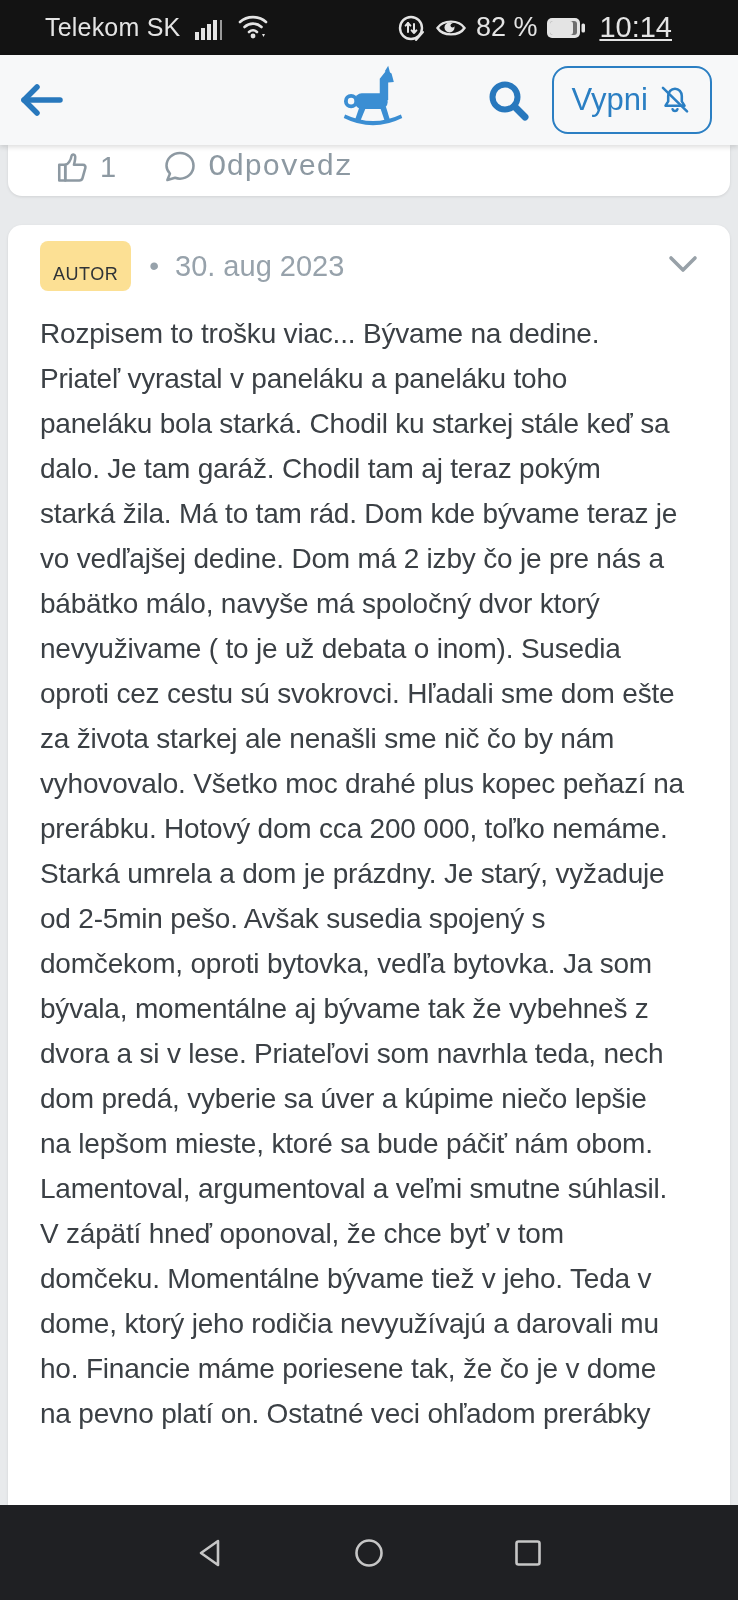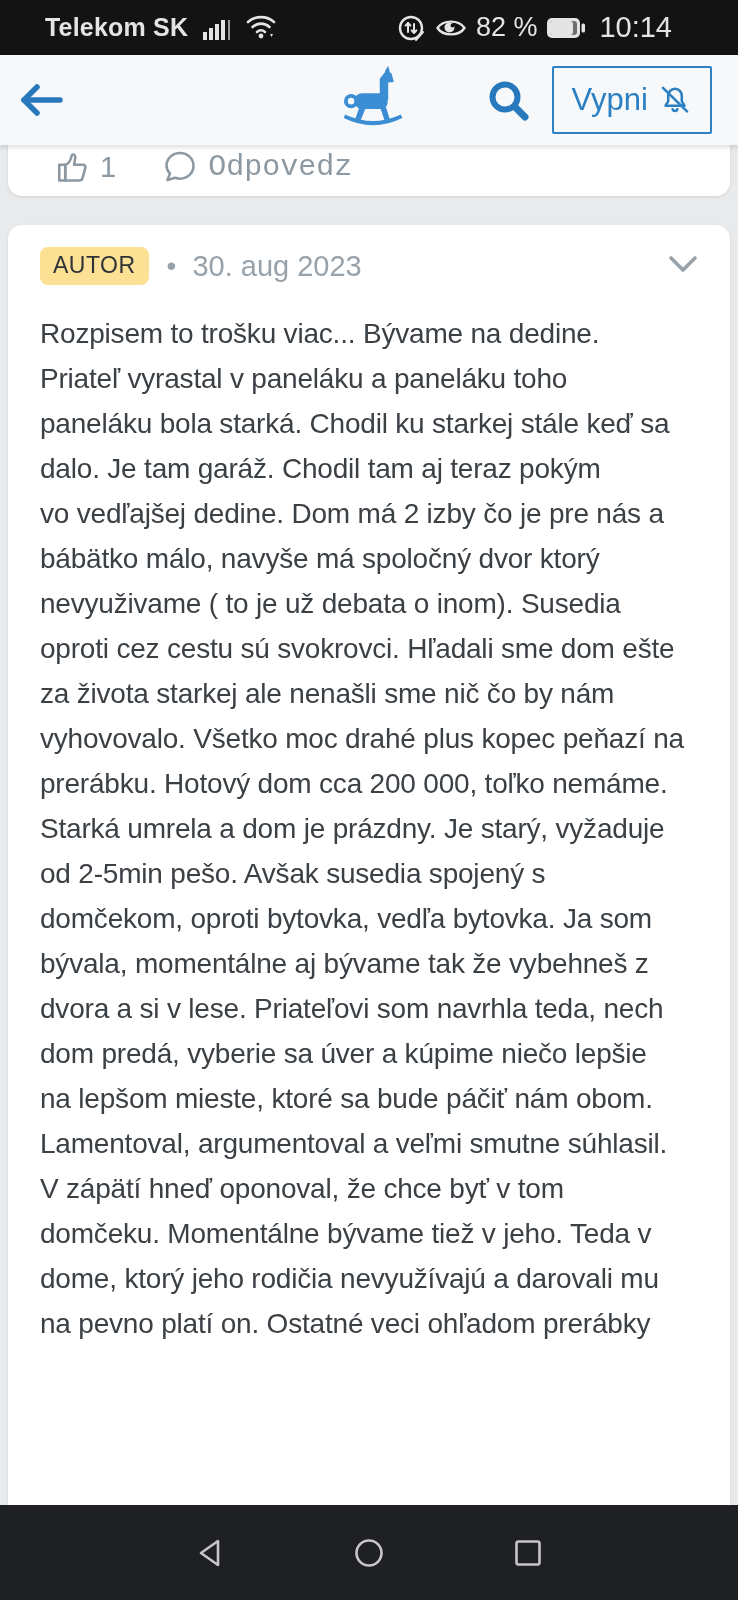--- a/index.html
+++ b/index.html
@@ -11,34 +11,34 @@
   }
   
   .statusbar{
     position:absolute;top:0;left:0;width:738px;height:55px;background:#131313;
     display:flex;align-items:center;justify-content:space-between;
     padding:0 66px 0 45px;box-sizing:border-box;color:#e4e4e4;
   }
   .sb-left,.sb-right{display:flex;align-items:center;}
   .sb-left{gap:14px;}
   .sb-right{gap:9px;align-items:center;}
-  .carrier{font-size:25px;letter-spacing:.2px;font-weight:bold;}
+  .carrier{font-size:25px;letter-spacing:.2px;}
   .sb-pct{font-size:27px;}
-  .sb-time{font-size:29px;margin-left:4px;}
+  .sb-time{font-size:29px;margin-left:4px;text-decoration:underline;}
   
   .header{
     position:absolute;top:55px;left:0;width:738px;height:90px;background:#f7f8f9;
     box-shadow:0 2px 5px rgba(0,0,0,.14);z-index:5;
   }
   .back-btn{position:absolute;left:16px;top:27px;width:48px;height:36px;cursor:pointer;}
   .logo{position:absolute;left:337px;top:9px;width:72px;height:72px;}
   .search-btn{position:absolute;right:206px;top:23px;width:46px;height:46px;cursor:pointer;}
   .mute-btn{
     position:absolute;right:26px;top:11px;height:64px;padding:0 18px;
-    border:2px solid #2b7fc3;border-radius:2px;background:#f7f8f9;
+    border:2px solid #2b7fc3;border-radius:16px;background:#f7f8f9;
     display:flex;align-items:center;gap:10px;cursor:pointer;
   }
   .mute-btn span{font-size:31px;color:#2b7fc3;}
   
   .card-prev{
     position:absolute;left:8px;top:145px;width:722px;height:51px;background:#fff;
     border-radius:0 0 14px 14px;box-shadow:0 1px 3px rgba(0,0,0,.10);
     display:flex;align-items:flex-start;padding:4px 0 0 46px;box-sizing:border-box;
   }
   .like-row{display:flex;align-items:center;color:#8d99a2;}
@@ -46,22 +46,22 @@
   .like-row .reply-lbl{font-size:30px;margin-left:10px;}
   .reply-group{display:flex;align-items:center;margin-left:46px;cursor:pointer;font-family:Liberation Mono, monospace;}
   .like-group{display:flex;align-items:center;cursor:pointer;}
   .card-main{
     position:absolute;left:8px;top:225px;width:722px;height:1280px;background:#fff;
     border-radius:14px 14px 0 0;box-shadow:0 1px 3px rgba(0,0,0,.10);
     box-sizing:border-box;padding:22px 30px 0 32px;overflow:hidden;
   }
   .meta-row{display:flex;align-items:center;height:38px;position:relative;}
   .author-badge{
-    background:#fce094;color:#2f3337;font-size:23px;letter-spacing:.5px;
-    padding:5px 13px 6px;border-radius:8px;
+    background:#fce094;color:#2f3337;font-size:18px;letter-spacing:.5px;
+    padding:23px 13px 6px;border-radius:8px;
   }
   .meta-sep{color:#97a2ab;font-size:28px;margin:0 16px 0 18px;}
   .meta-date{color:#97a2ab;font-size:29px;}
   .collapse-btn{position:absolute;right:2px;top:8px;width:30px;height:20px;cursor:pointer;}
   .post-body{margin-top:26px;}
   .body-line{
     font-size:28px;line-height:45px;color:#3b4045;white-space:nowrap;
     letter-spacing:-0.2px;
   }
   
@@ -207,38 +207,40 @@
       <svg width="30" height="20" viewBox="0 0 30 20">
         <polyline points="3,3 15,15 27,3" fill="none" stroke="#98a1a8" stroke-width="3.6" stroke-linecap="round" stroke-linejoin="round"></polyline>
       </svg>
     </span>
   </div>
   <div class="post-body">
       <div class="body-line">Rozpisem to trošku viac... Bývame na dedine.</div>
       <div class="body-line">Priateľ vyrastal v paneláku a paneláku toho</div>
       <div class="body-line">paneláku bola starká. Chodil ku starkej stále keď sa</div>
       <div class="body-line">dalo. Je tam garáž. Chodil tam aj teraz pokým</div>
+      <div class="body-line">starká žila. Má to tam rád. Dom kde bývame teraz je</div>
       <div class="body-line">vo vedľajšej dedine. Dom má 2 izby čo je pre nás a</div>
       <div class="body-line">bábätko málo, navyše má spoločný dvor ktorý</div>
       <div class="body-line">nevyuživame ( to je už debata o inom). Susedia</div>
       <div class="body-line">oproti cez cestu sú svokrovci. Hľadali sme dom ešte</div>
       <div class="body-line">za života starkej ale nenašli sme nič čo by nám</div>
       <div class="body-line">vyhovovalo. Všetko moc drahé plus kopec peňazí na</div>
       <div class="body-line">prerábku. Hotový dom cca 200 000, toľko nemáme.</div>
       <div class="body-line">Starká umrela a dom je prázdny. Je starý, vyžaduje</div>
       <div class="body-line">od 2-5min pešo. Avšak susedia spojený s</div>
       <div class="body-line">domčekom, oproti bytovka, vedľa bytovka. Ja som</div>
       <div class="body-line">bývala, momentálne aj bývame tak že vybehneš z</div>
       <div class="body-line">dvora a si v lese. Priateľovi som navrhla teda, nech</div>
       <div class="body-line">dom predá, vyberie sa úver a kúpime niečo lepšie</div>
       <div class="body-line">na lepšom mieste, ktoré sa bude páčiť nám obom.</div>
       <div class="body-line">Lamentoval, argumentoval a veľmi smutne súhlasil.</div>
       <div class="body-line">V zápätí hneď oponoval, že chce byť v tom</div>
       <div class="body-line">domčeku. Momentálne bývame tiež v jeho. Teda v</div>
       <div class="body-line">dome, ktorý jeho rodičia nevyužívajú a darovali mu</div>
+      <div class="body-line">ho. Financie máme poriesene tak, že čo je v dome</div>
       <div class="body-line">na pevno platí on. Ostatné veci ohľadom prerábky</div>
     </div>
 </div>
 
 <div class="navbar">
   <div class="nav-btn">
     <svg width="28" height="30" viewBox="0 0 28 30">
       <polygon points="22,3 5,15 22,27" fill="none" stroke="#c6c6c6" stroke-width="2.6" stroke-linejoin="round"></polygon>
     </svg>
   </div>

